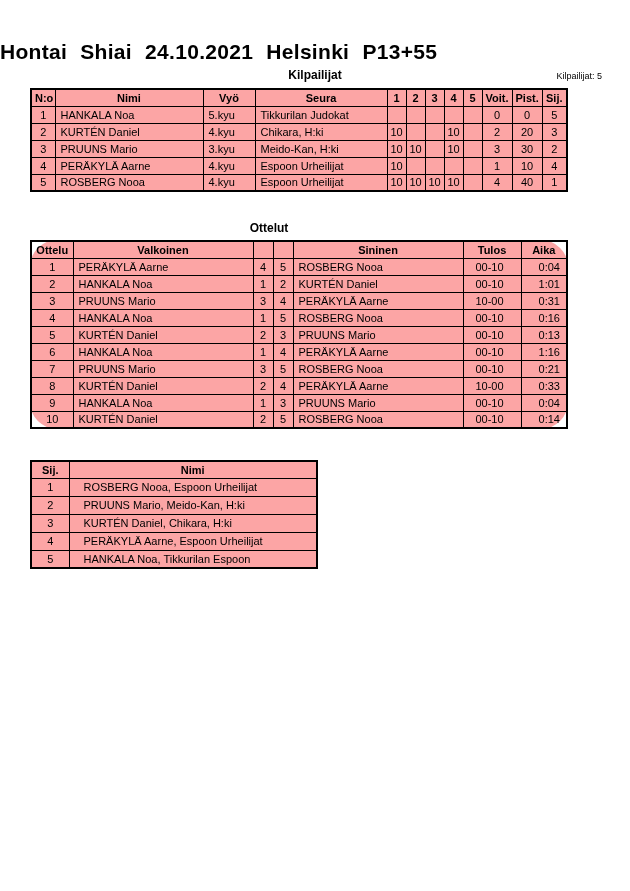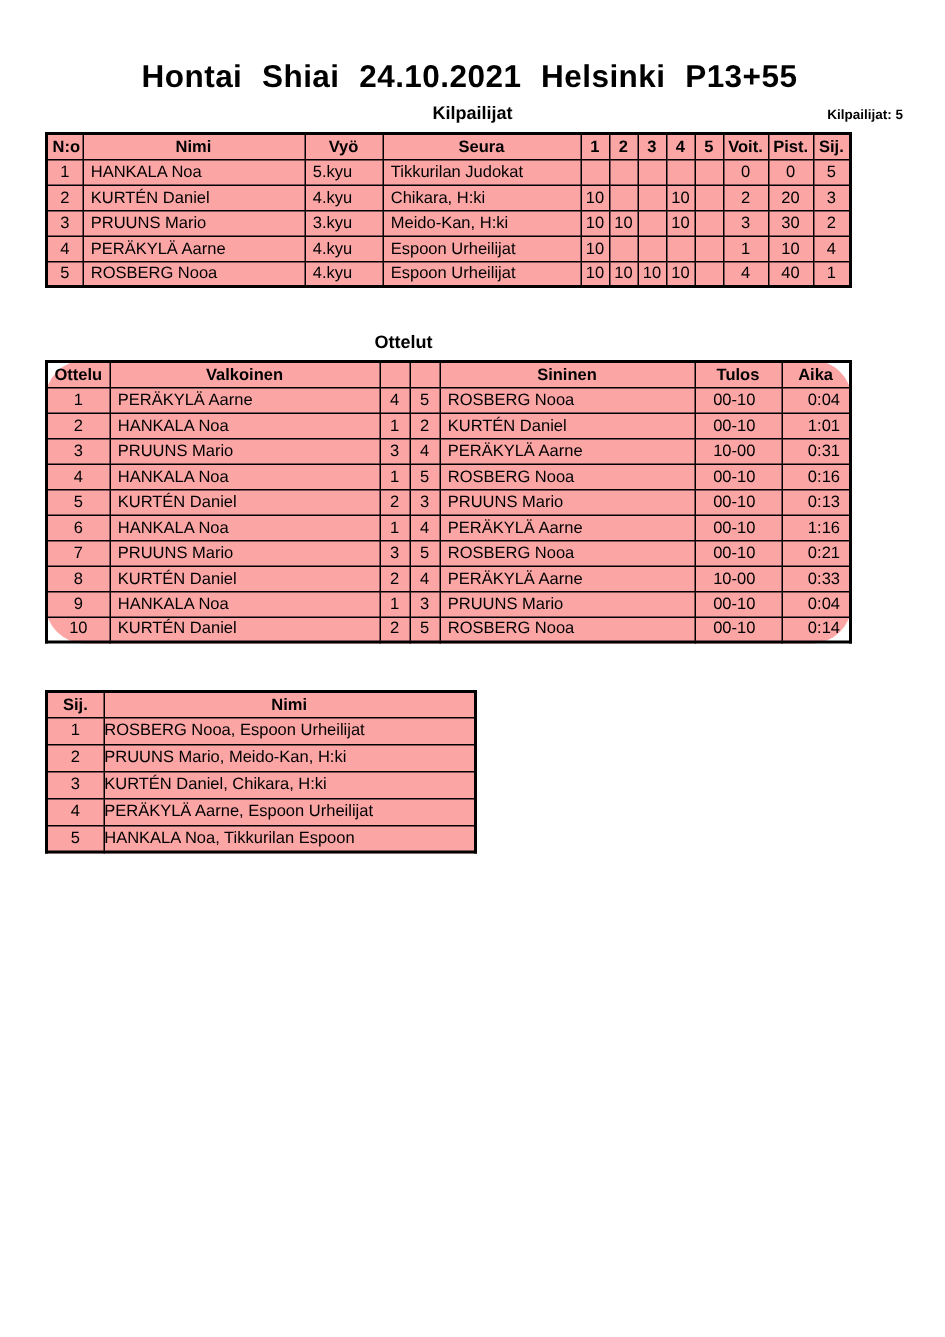--- a/index.html
+++ b/index.html
@@ -5,31 +5,31 @@
   * { margin: 0; padding: 0; box-sizing: border-box; }
   html, body { background: #fff; }
   body {
     width: 630px; height: 891px;
     position: relative;
     font-family: "Liberation Sans", sans-serif;
     color: #000;
   }
   .page-title {
     position: absolute; top: 40px; left: 0; width: 626px;
-    text-align: center; font-size: 21px; font-weight: bold;
+    font-size: 21px; font-weight: bold;
     word-spacing: 7px; letter-spacing: 0.3px;
   }
   .sec-title {
     position: absolute; font-size: 12px; font-weight: bold; text-align: center;
   }
   #competitors-title { top: 68px; left: 0; width: 630px; }
   #matches-title     { top: 221px; left: 0; width: 538px; }
   #results-title     { top: 442px; left: 30px; width: 286px; margin-top: 28px; }
   #competitors-count {
-    position: absolute; top: 71px; right: 28px; font-size: 9px; font-weight: bold;
+    position: absolute; top: 71px; right: 28px; font-size: 9px;
   }
   table {
     position: absolute;
     border-collapse: collapse;
     table-layout: fixed;
     border: 2px solid #000;
     background: #fca5a5;
   }
   th, td {
     border: 1px solid #000;
@@ -48,21 +48,21 @@
   #competitors-table td:nth-child(4) { text-align: left; padding-left: 5px; }
 
   #matches-table { left: 30px; top: 240px; width: 536px; border-radius: 27px; }
   #matches-table td:nth-child(2),
   #matches-table td:nth-child(5) { text-align: left; padding-left: 5px; }
   #matches-table td:nth-child(6) { padding-right: 8px; }
   #matches-table td:nth-child(7) { text-align: right; padding-right: 6px; }
 
   #results-table { left: 30px; top: 460px; width: 286px; }
   #results-table td { height: 18px; }
-  #results-table td:nth-child(2) { text-align: left; padding-left: 0; }
+  #results-table td:nth-child(2) { text-align: left; padding-left: 14px; }
 </style>
 </head>
 <body>
 
 <div class="page-title">Hontai Shiai 24.10.2021 Helsinki P13+55</div>
 
 <div class="sec-title" id="competitors-title">Kilpailijat</div>
 <div id="competitors-count">Kilpailijat: 5</div>
 
 <table id="competitors-table">

